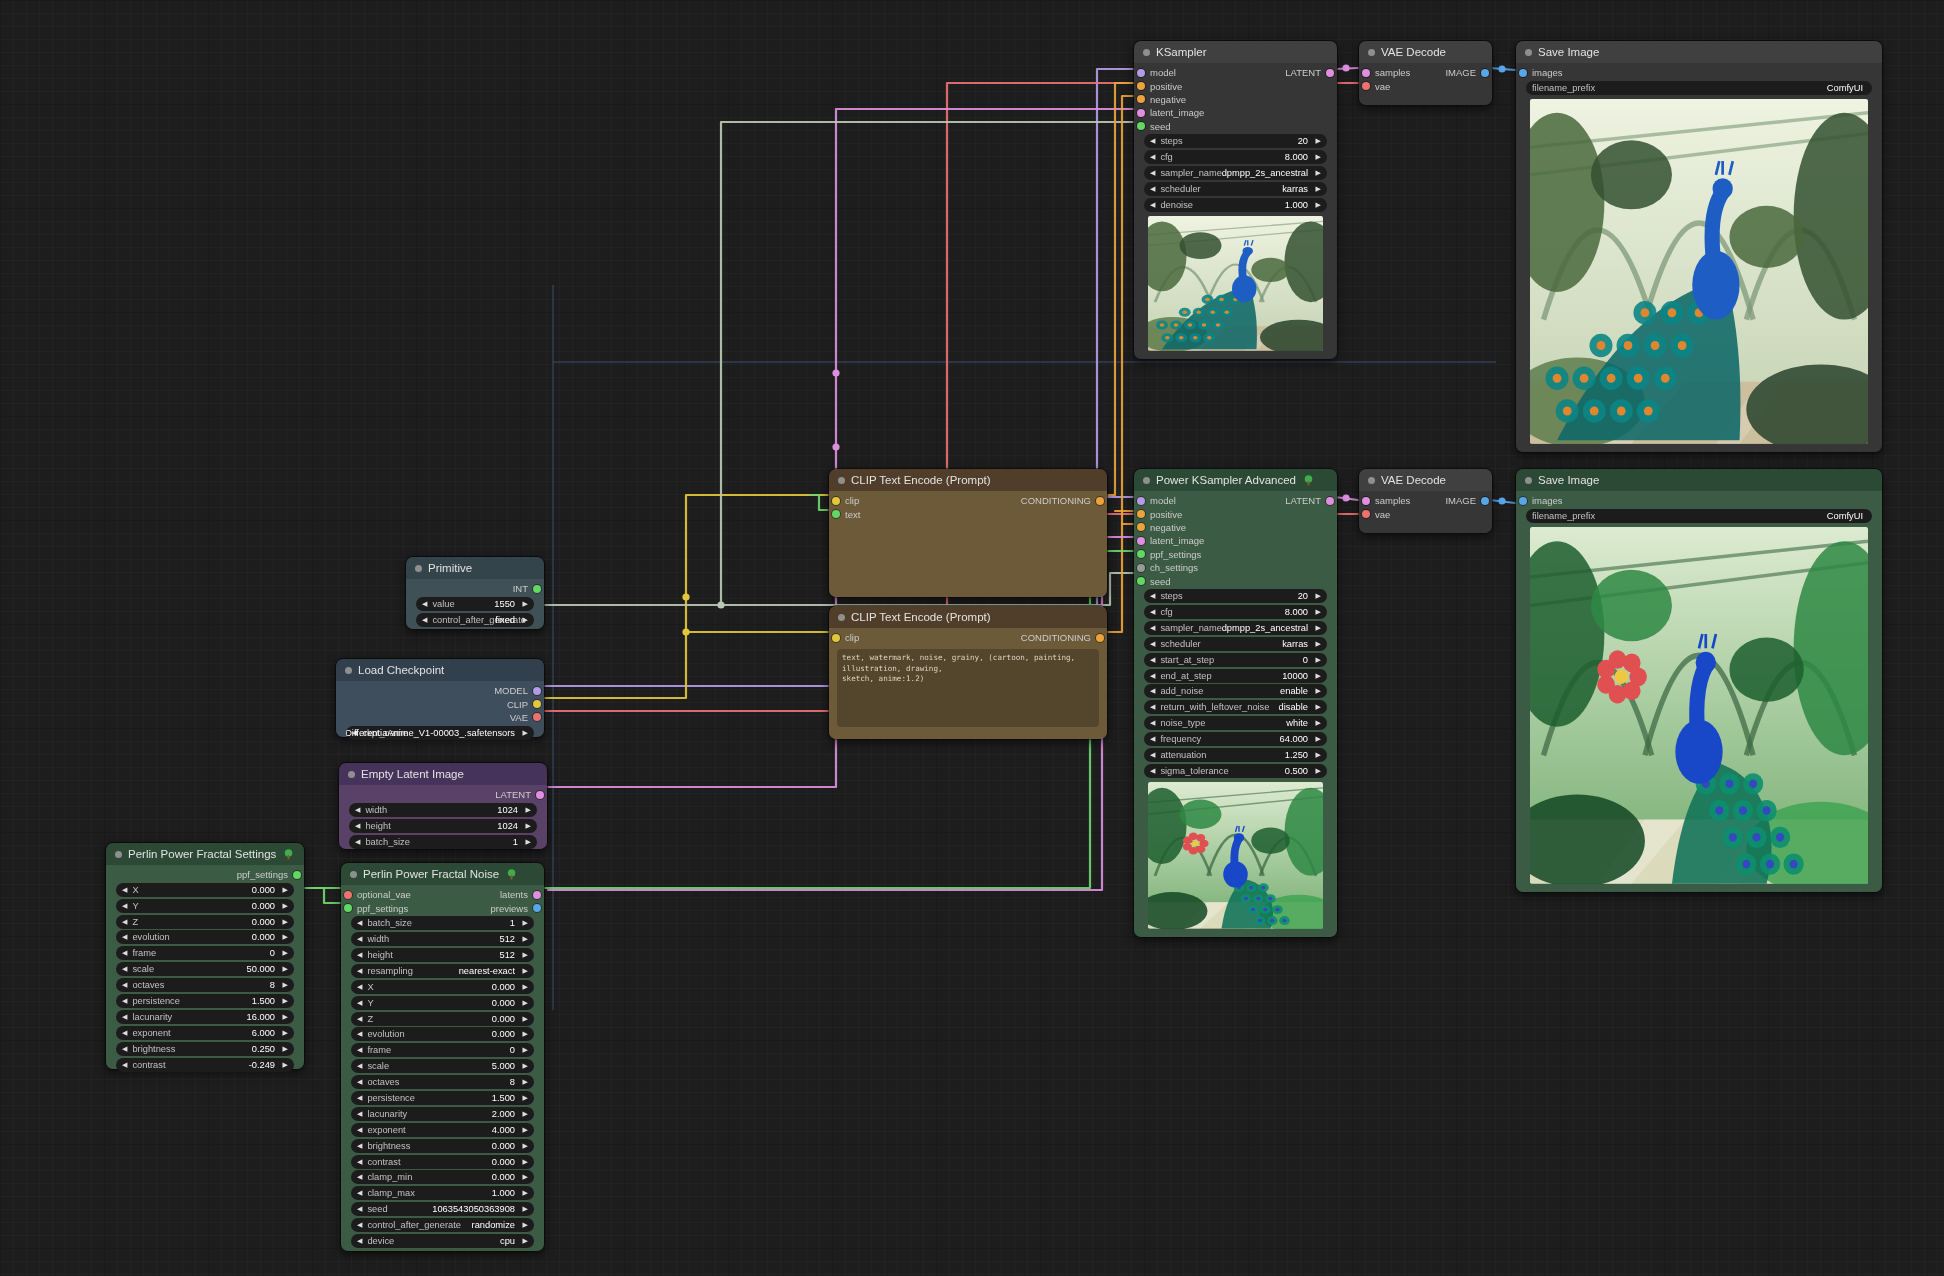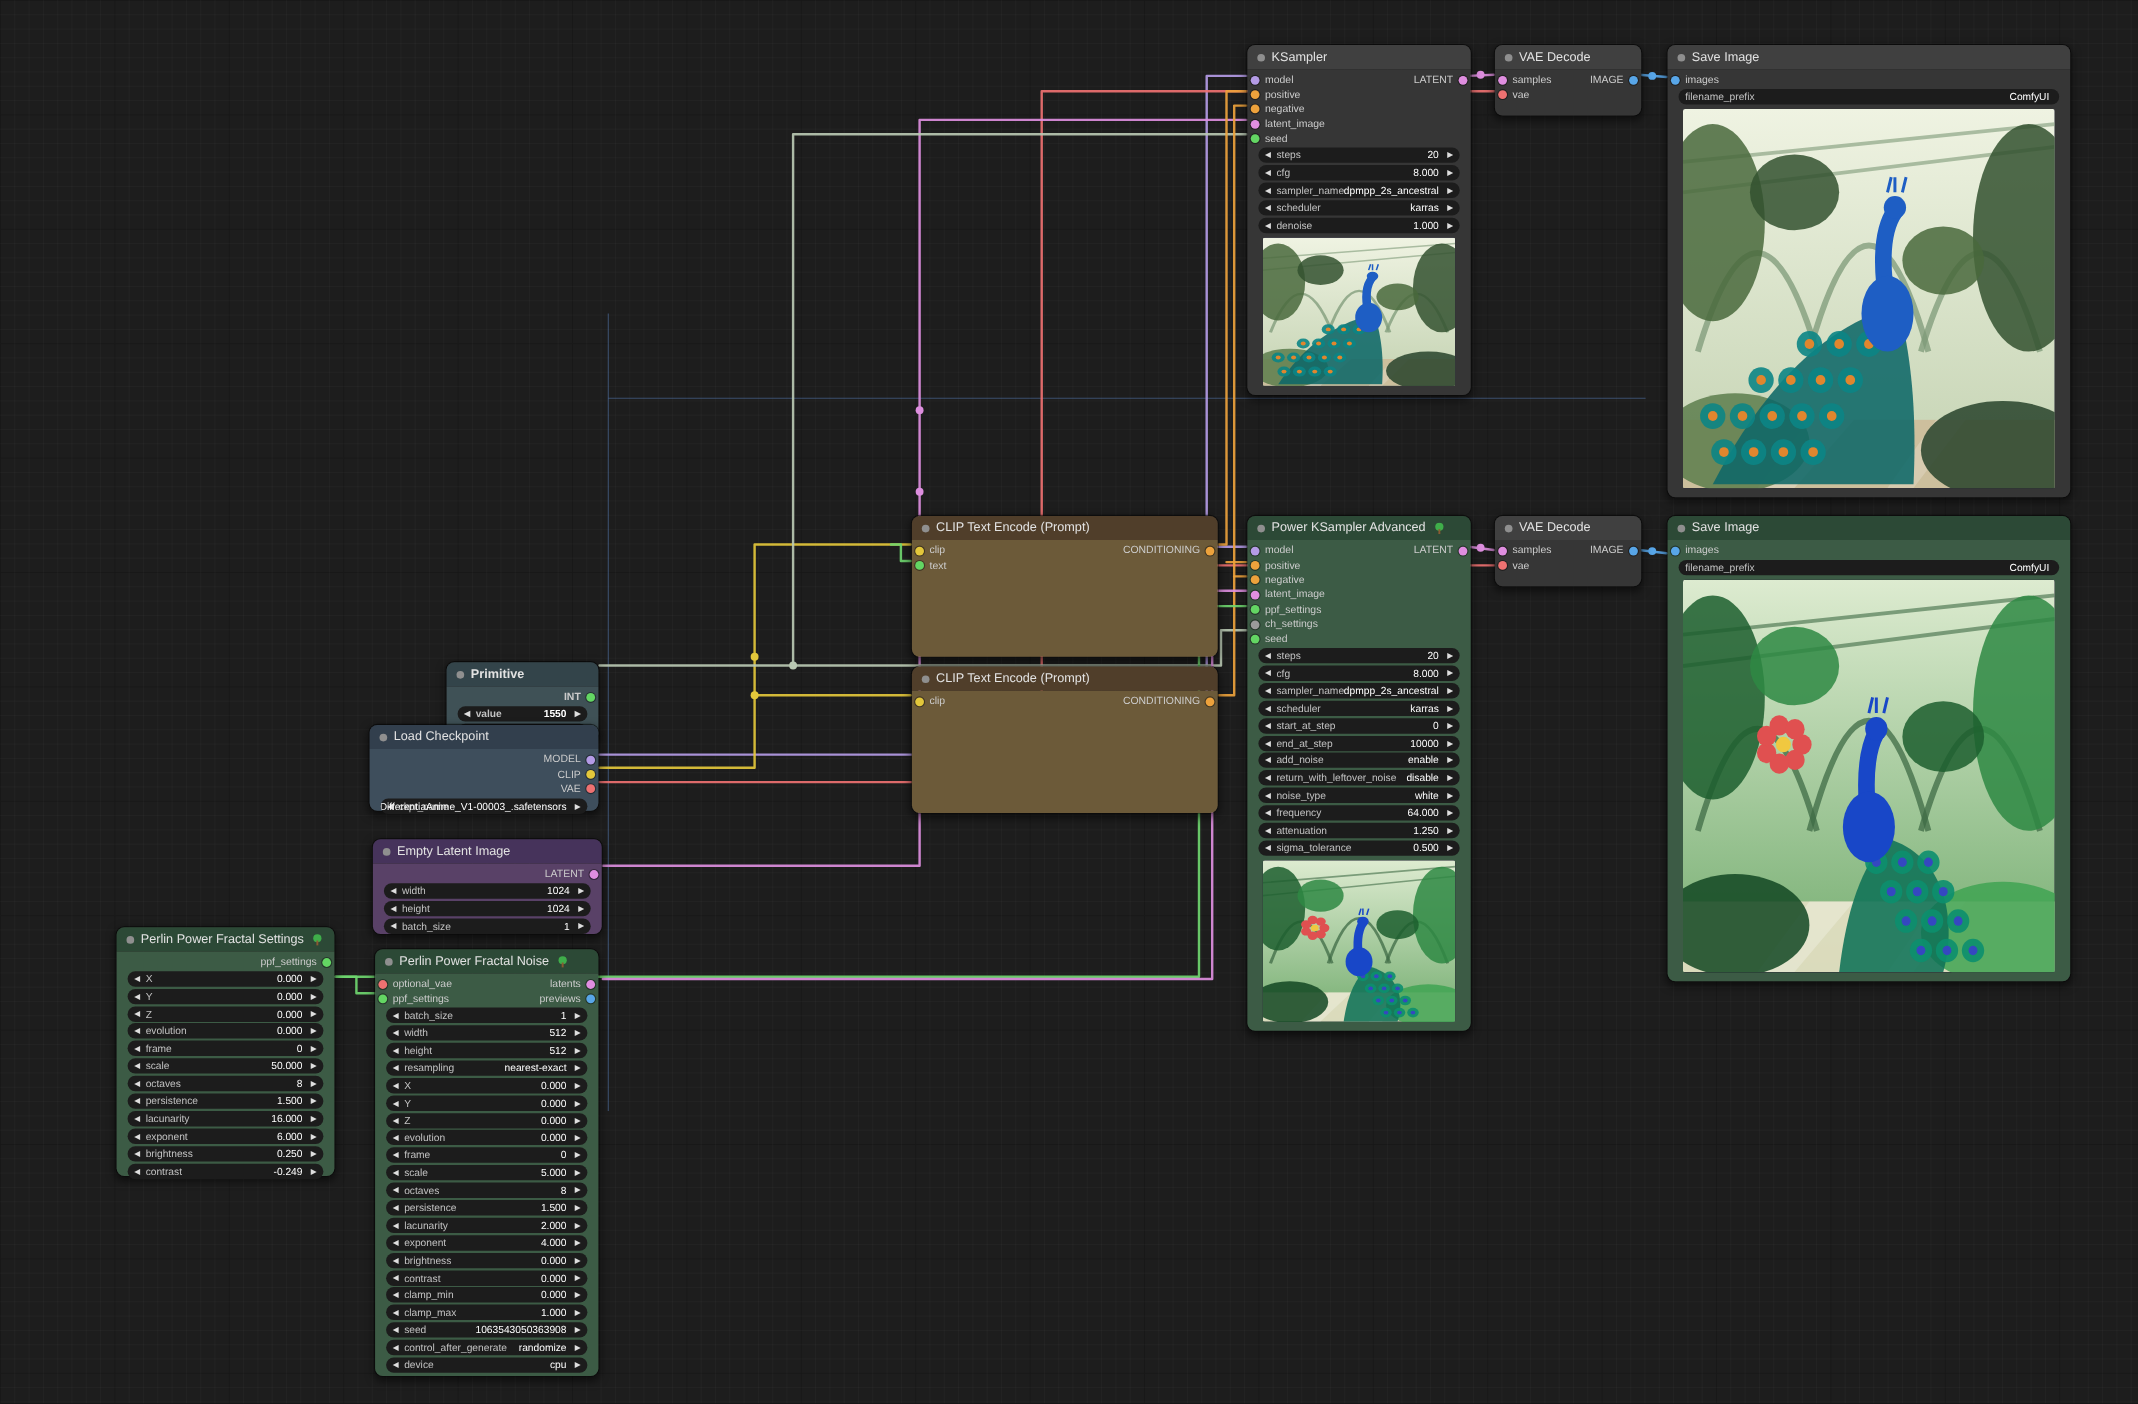--- a/index.html
+++ b/index.html
@@ -370,23 +370,25 @@
         <div class="prow">
           <span class="pin">
             <span class="pdot" style="background:#e3c73b"></span>
             <span>clip</span>
           </span>
           <span class="pout">
             <span>CONDITIONING</span>
             <span class="pdot" style="background:#eda23c"></span>
           </span>
         </div>
-      </div>
-    </div>
-    <div class="node" style="left: 405px; top: 601px; width: 140px; height: 74px; font-weight: bold; --hd: #33444a; --bd: #3f5156;">
+        <div class="ta">text, watermark, noise, grainy, (cartoon, painting, illustration, drawing,
+sketch, anime:1.2)</div>
+      </div>
+    </div>
+    <div class="node" style="left: 405px; top: 556px; width: 140px; height: 74px; --hd: #33444a; --bd: #3f5156;">
       <div class="hdr">
        <span class="hdot"></span>
        <span class="ttl">Primitive</span>
      </div>
      <div class="body">
         <div class="prow">
           <span></span>
           <span class="pout">
             <span>INT</span>
             <span class="pdot" style="background:#63d663"></span>

